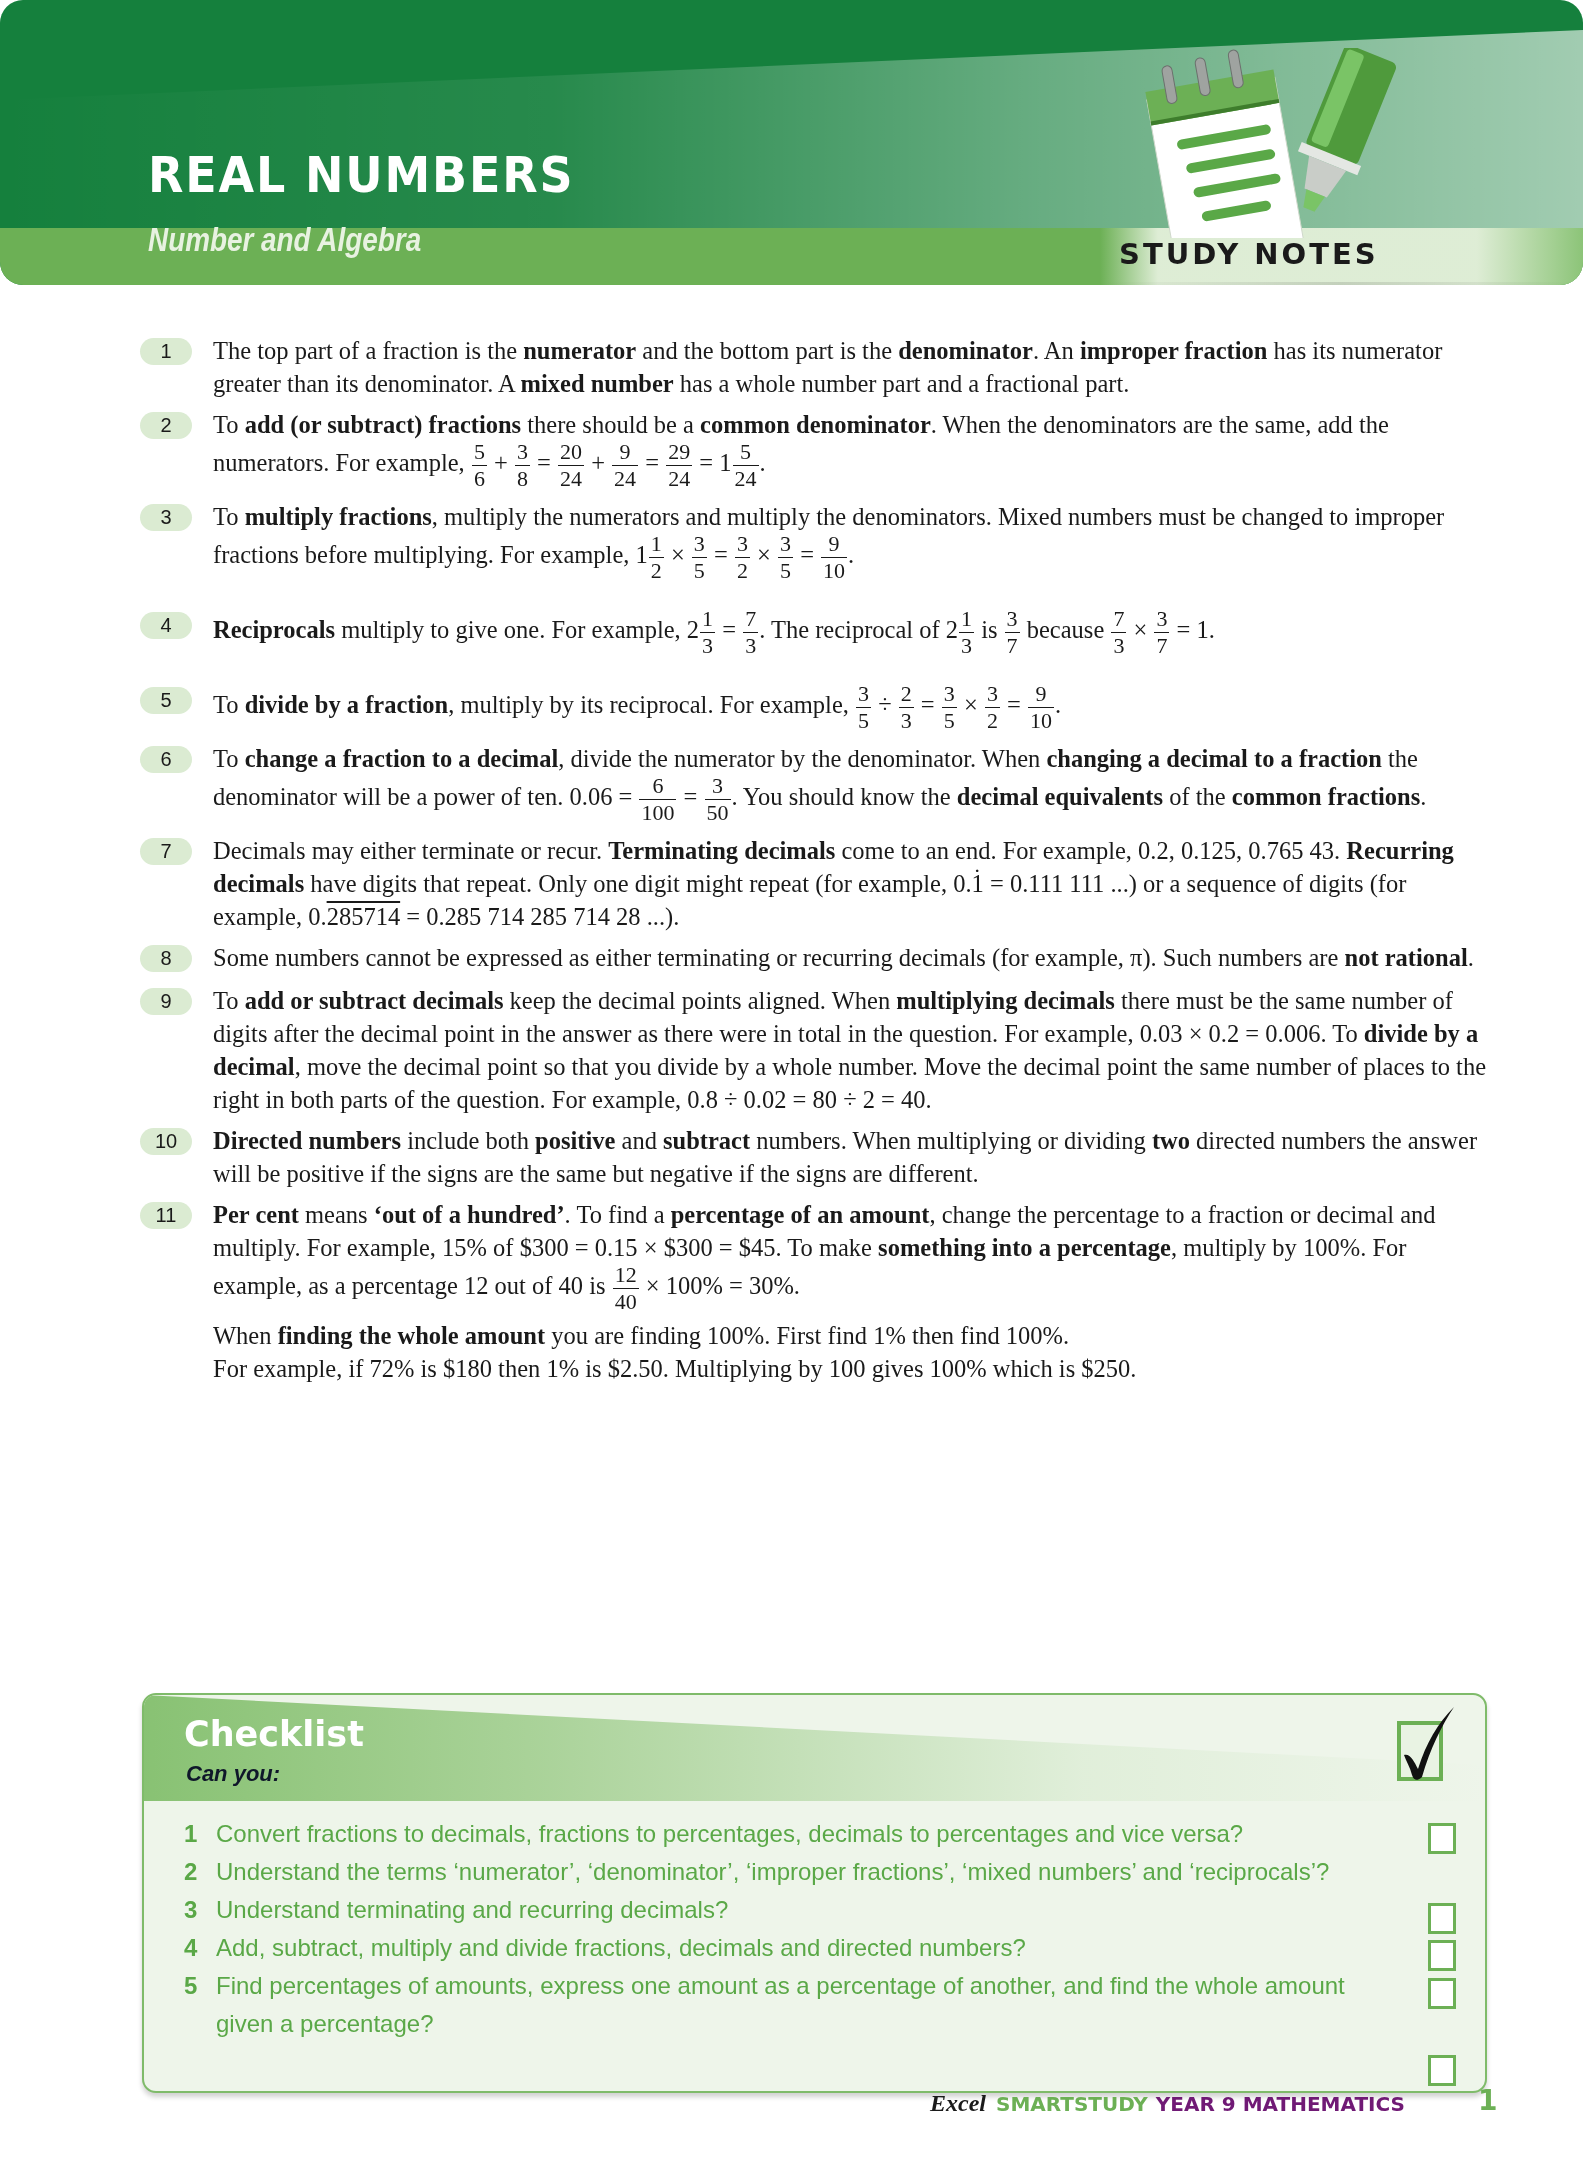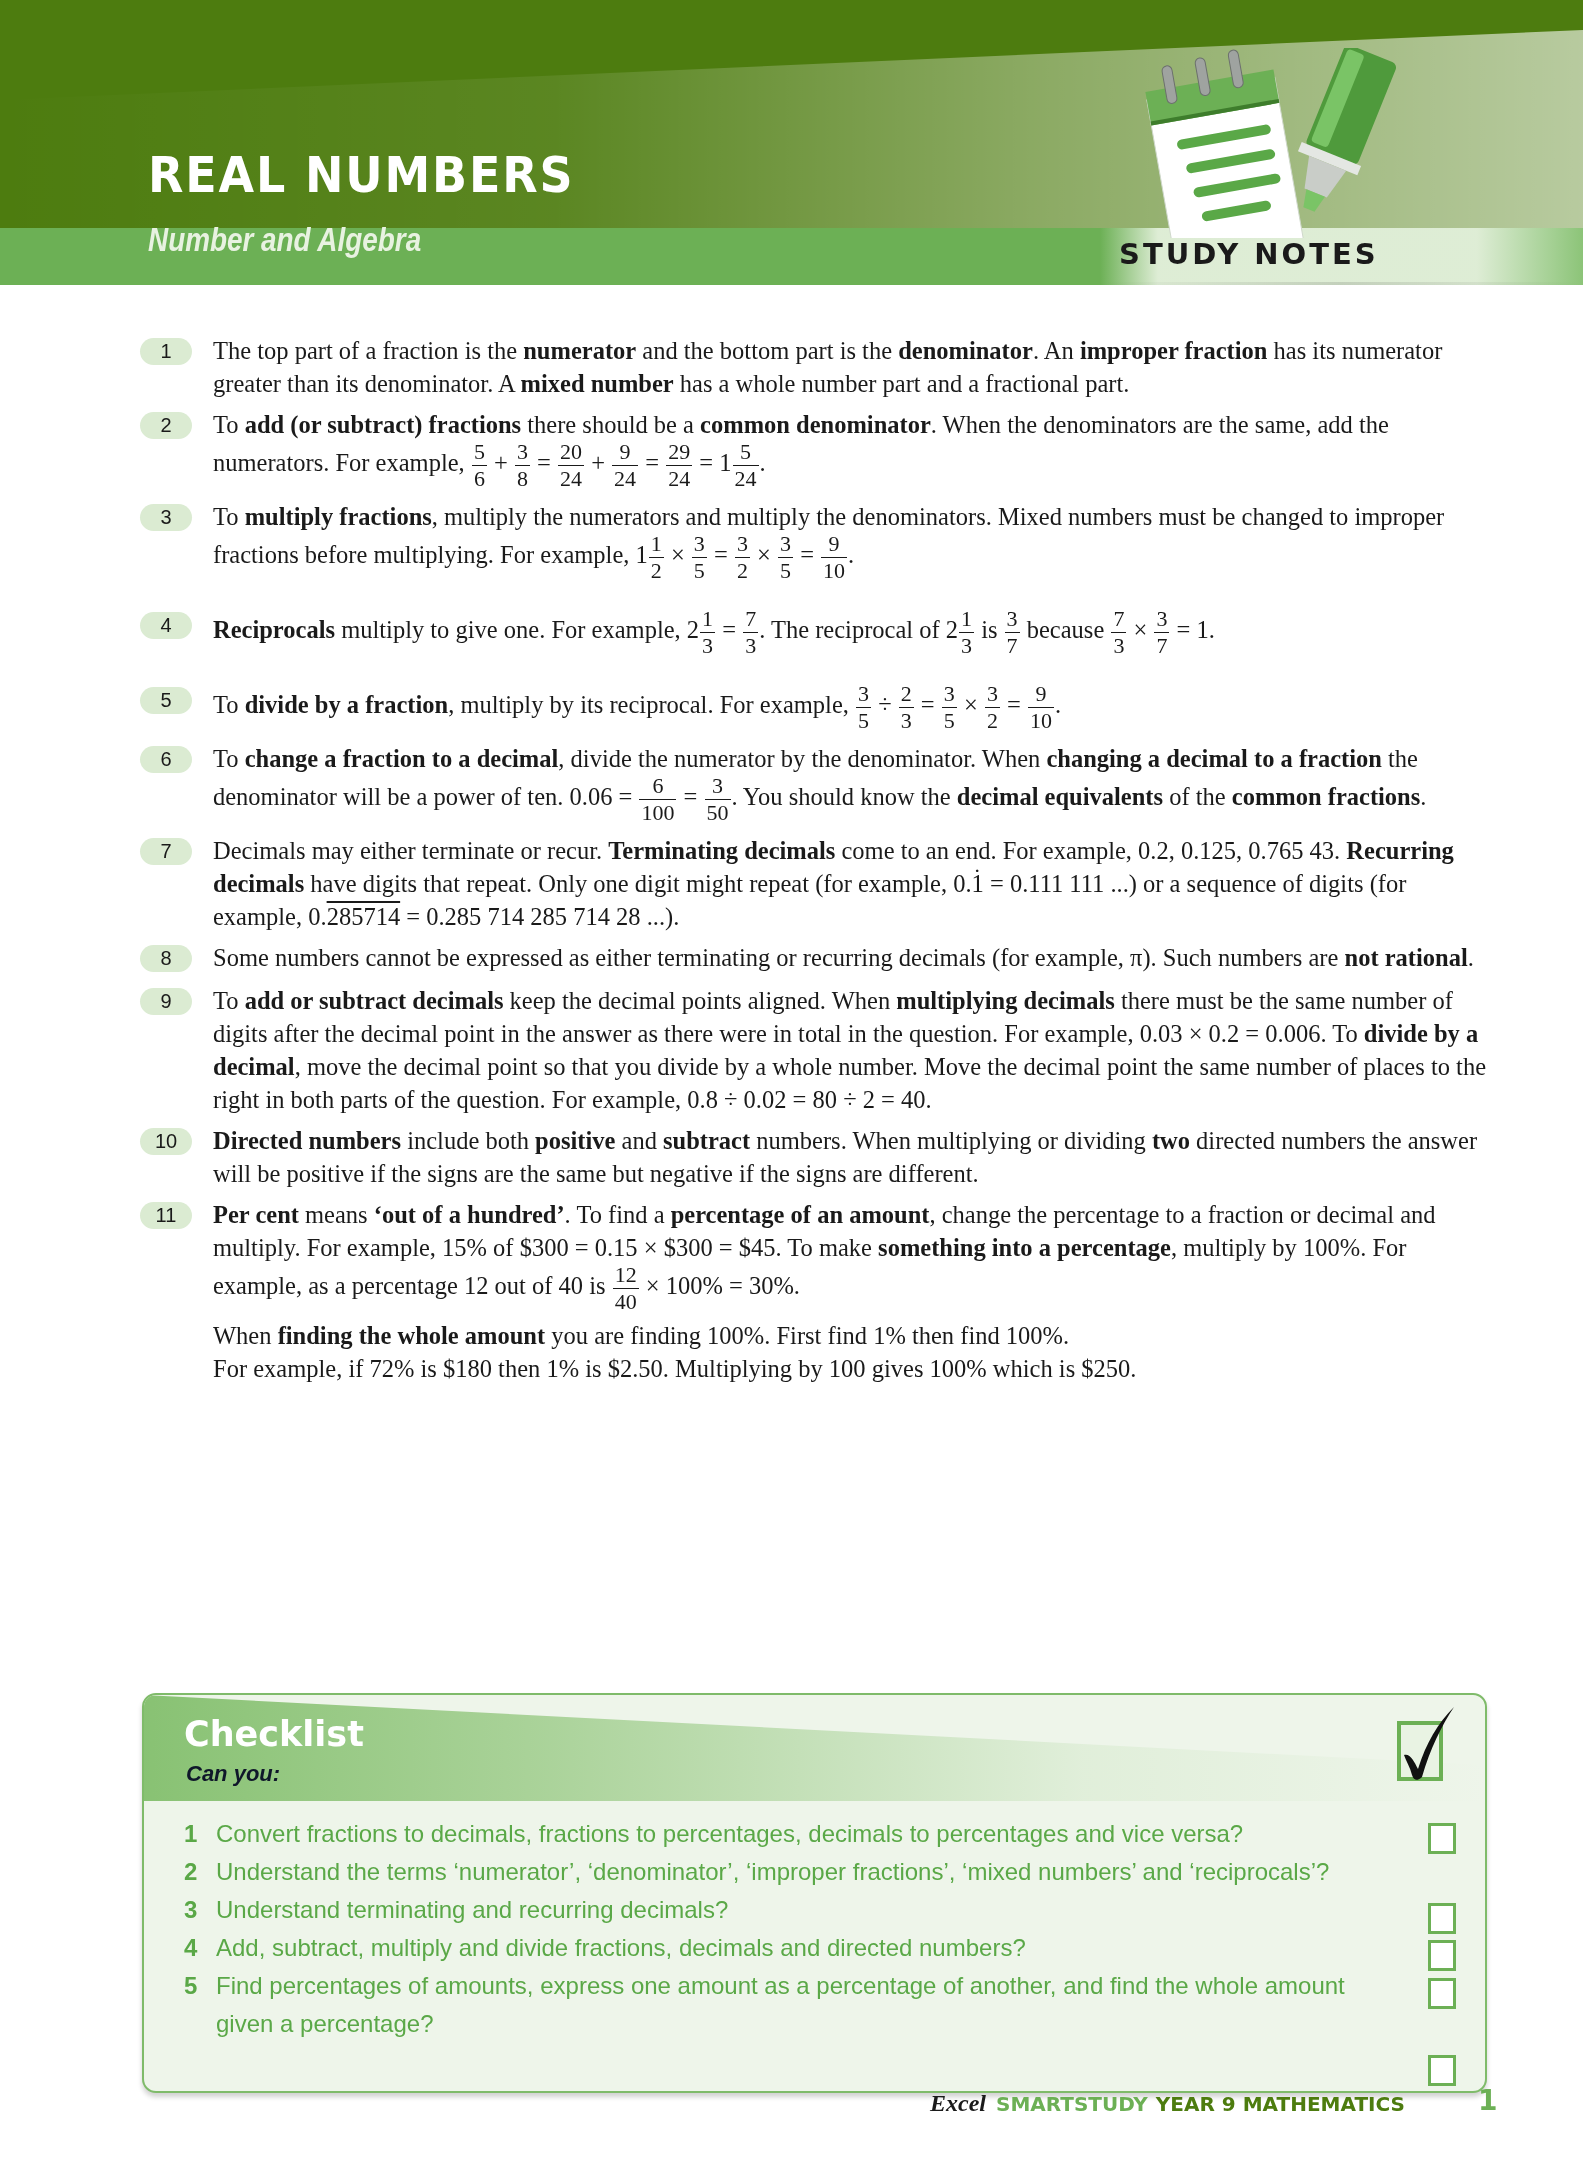--- a/index.html
+++ b/index.html
@@ -1,21 +1,21 @@
 <!DOCTYPE html>
 <html><head>
 <meta charset="utf-8">
 <style>
   * { box-sizing: border-box; margin: 0; padding: 0; }
   html, body { width: 1583px; height: 2166px; background: #ffffff; overflow: hidden; }
   body { position: relative; font-family: "Liberation Serif", "DejaVu Serif", serif; color: #1a1a1a; }
 
   
   .header { position: absolute; left: 0; top: 0; width: 1583px; height: 285px; overflow: hidden;
-    background: #4d7c0f; }
+    background: #15803d; border-radius: 23px; }
   .header .lighten { position: absolute; left: 0; top: 0; width: 1583px; height: 285px;
     background: linear-gradient(90deg, rgba(255,255,255,0) 0%, rgba(255,255,255,0.08) 35%, rgba(255,255,255,0.35) 65%, rgba(255,255,255,0.6) 100%);
     clip-path: polygon(0 100px, 1583px 30px, 1583px 285px, 0 285px); }
   .header .band { position: absolute; left: 0; top: 228px; width: 1583px; height: 57px; background: #6cb055; }
   .header .notes-band { position: absolute; left: 1100px; top: 228px; width: 483px; height: 57px;
     background: linear-gradient(90deg, rgba(255,255,255,0) 0%, rgba(228,240,220,0.95) 12%, rgba(228,240,220,0.95) 78%, rgba(140,196,120,1) 100%); }
   .header .bottom-shadow { position: absolute; left: 1100px; top: 282px; width: 483px; height: 6px;
     background: linear-gradient(90deg, rgba(0,0,0,0), rgba(0,0,0,0.12), rgba(0,0,0,0)); }
   .page-title { position: absolute; left: 148px; top: 150px; font-family: "DejaVu Sans", sans-serif; font-weight: bold;
     font-size: 50px; letter-spacing: 2px; color: #ffffff; line-height: 1; transform: scaleX(0.92); transform-origin: left; }
@@ -54,21 +54,21 @@
   .item { position: relative; font-family: "Liberation Sans", sans-serif; font-size: 24px; line-height: 38px; color: #5aa847;
     padding-left: 32px; padding-right: 80px; }
   .item .num { position: absolute; left: 0; top: 0; font-weight: bold; font-style: normal; color: #5aa847; }
   .item .txt { }
   .cbox { position: absolute; width: 28px; height: 31px; border: 3px solid #6cb055; background: #ffffff; }
 
   
   .footer { position: absolute; top: 2088px; left: 930px; height: 30px; white-space: nowrap; line-height: 30px; }
   .footer .excel { font-family: "Liberation Serif", serif; font-style: italic; font-weight: bold; font-size: 24px; color: #1a1a1a; }
   .footer .smart { font-family: "DejaVu Sans", sans-serif; font-weight: bold; font-size: 20px; color: #6cb055; margin-left: 6px; }
-  .footer .year { font-family: "DejaVu Sans", sans-serif; font-weight: bold; font-size: 20px; color: #4d7c0f; margin-left: 4px; }
+  .footer .year { font-family: "DejaVu Sans", sans-serif; font-weight: bold; font-size: 20px; color: #701a75; margin-left: 4px; }
   .page-num { position: absolute; left: 1478px; top: 2084px; font-family: "DejaVu Sans", sans-serif; font-weight: bold;
     font-size: 28px; color: #6cb055; line-height: 34px; }
 </style>
 </head>
 <body>
 
 <div class="header">
   <div class="lighten"></div>
   <div class="band"></div>
   <div class="notes-band"></div>

